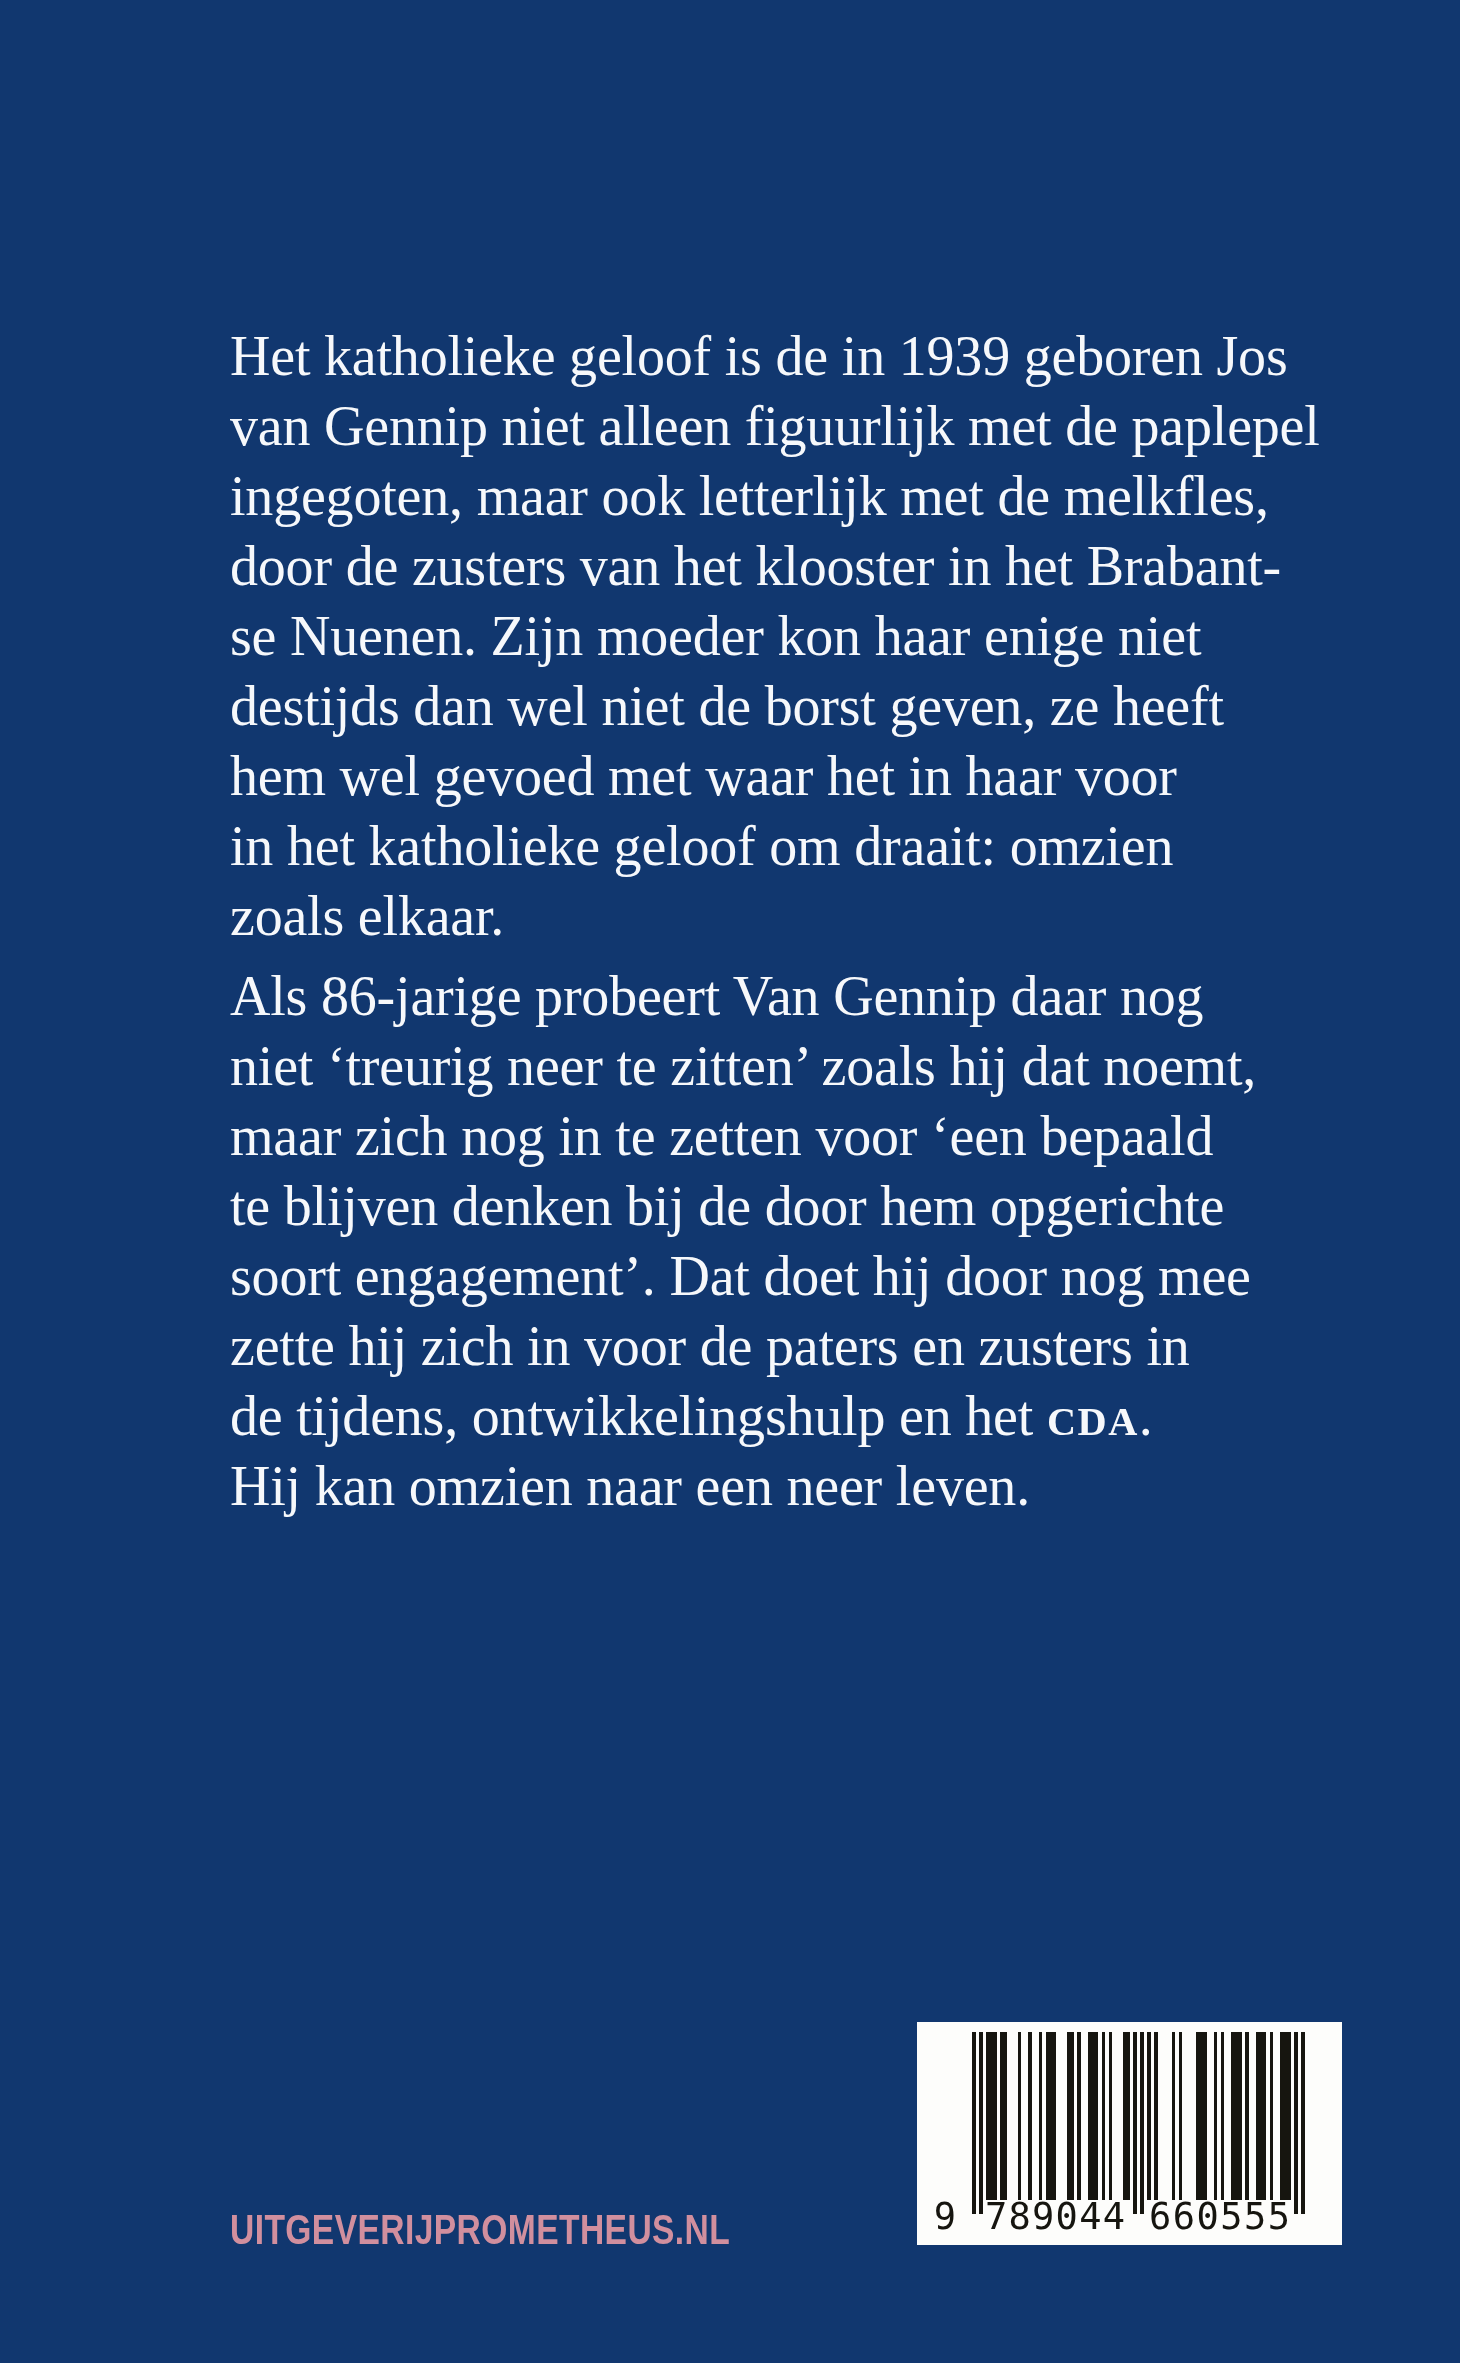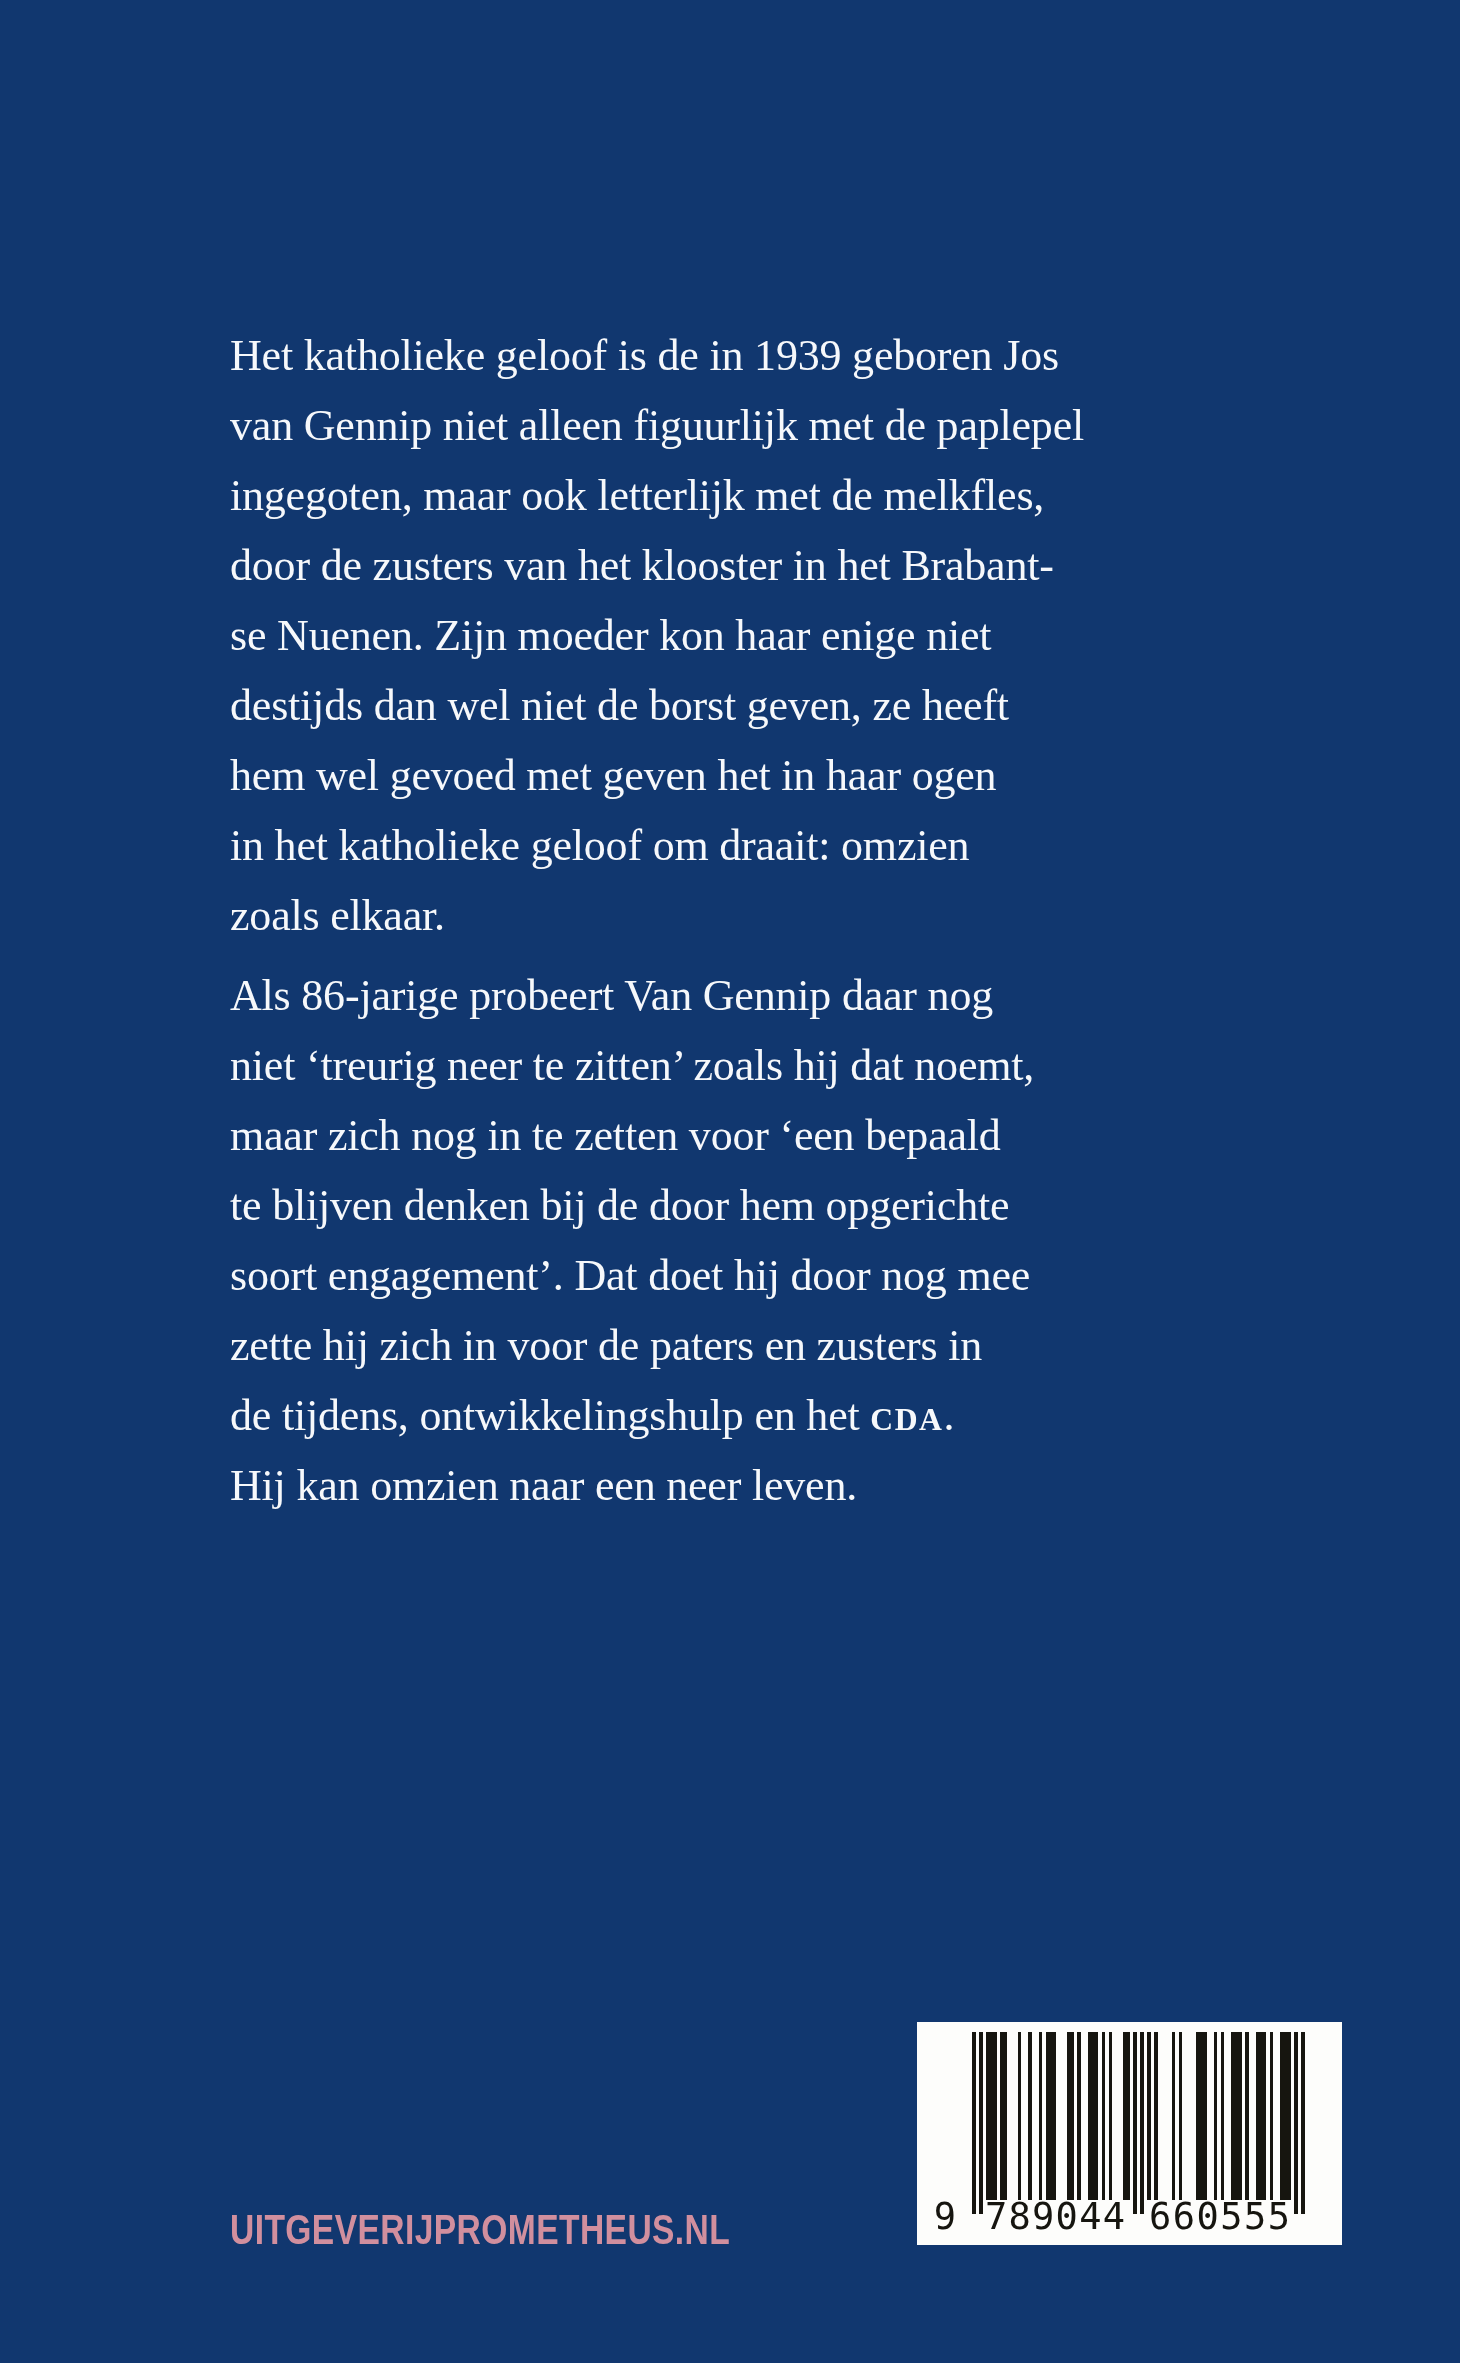--- a/index.html
+++ b/index.html
@@ -11,21 +11,21 @@
   }
   html,body{margin:0;padding:0;}
   body{
     width:1460px;height:2363px;position:relative;overflow:hidden;
     background:var(--bg);
     font-family:"Liberation Serif", serif;
   }
   .blurb{
     position:absolute;left:230px;top:321px;width:1080px;
     color:var(--txt);
-    font-size:44px;line-height:70px;letter-spacing:-0.2px;
+    font-size:56px;line-height:70px;letter-spacing:-0.2px;
   }
   .blurb .line{height:70px;white-space:nowrap;}
   .para-2{margin-top:10px;}
   .smallcaps{font-size:0.72em;letter-spacing:1.5px;font-weight:bold;}
   .publisher{
     position:absolute;left:230px;top:2208px;
     font-family:"Liberation Sans", sans-serif;font-weight:bold;
     font-size:42px;line-height:44px;letter-spacing:0.5px;
     color:var(--pink);
     transform:scaleX(0.8);transform-origin:left center;
@@ -57,21 +57,21 @@
 <body>
 
 <div class="blurb">
   <div class="para-1">
     <div class="line">Het katholieke geloof is de in 1939 geboren Jos</div>
     <div class="line">van Gennip niet alleen figuurlijk met de paplepel</div>
     <div class="line">ingegoten, maar ook letterlijk met de melkfles,</div>
     <div class="line">door de zusters van het klooster in het Brabant-</div>
     <div class="line">se Nuenen. Zijn moeder kon haar enige niet</div>
     <div class="line">destijds dan wel niet de borst geven, ze heeft</div>
-    <div class="line">hem wel gevoed met geven het in haar ogen</div>
+    <div class="line">hem wel gevoed met waar het in haar voor</div>
     <div class="line">in het katholieke geloof om draait: omzien</div>
     <div class="line">zoals elkaar.</div>
   </div>
   <div class="para-2">
     <div class="line">Als 86-jarige probeert Van Gennip daar nog</div>
     <div class="line">niet ‘treurig neer te zitten’ zoals hij dat noemt,</div>
     <div class="line">maar zich nog in te zetten voor ‘een bepaald</div>
     <div class="line">te blijven denken bij de door hem opgerichte</div>
     <div class="line">soort engagement’. Dat doet hij door nog mee</div>
     <div class="line">zette hij zich in voor de paters en zusters in</div>

